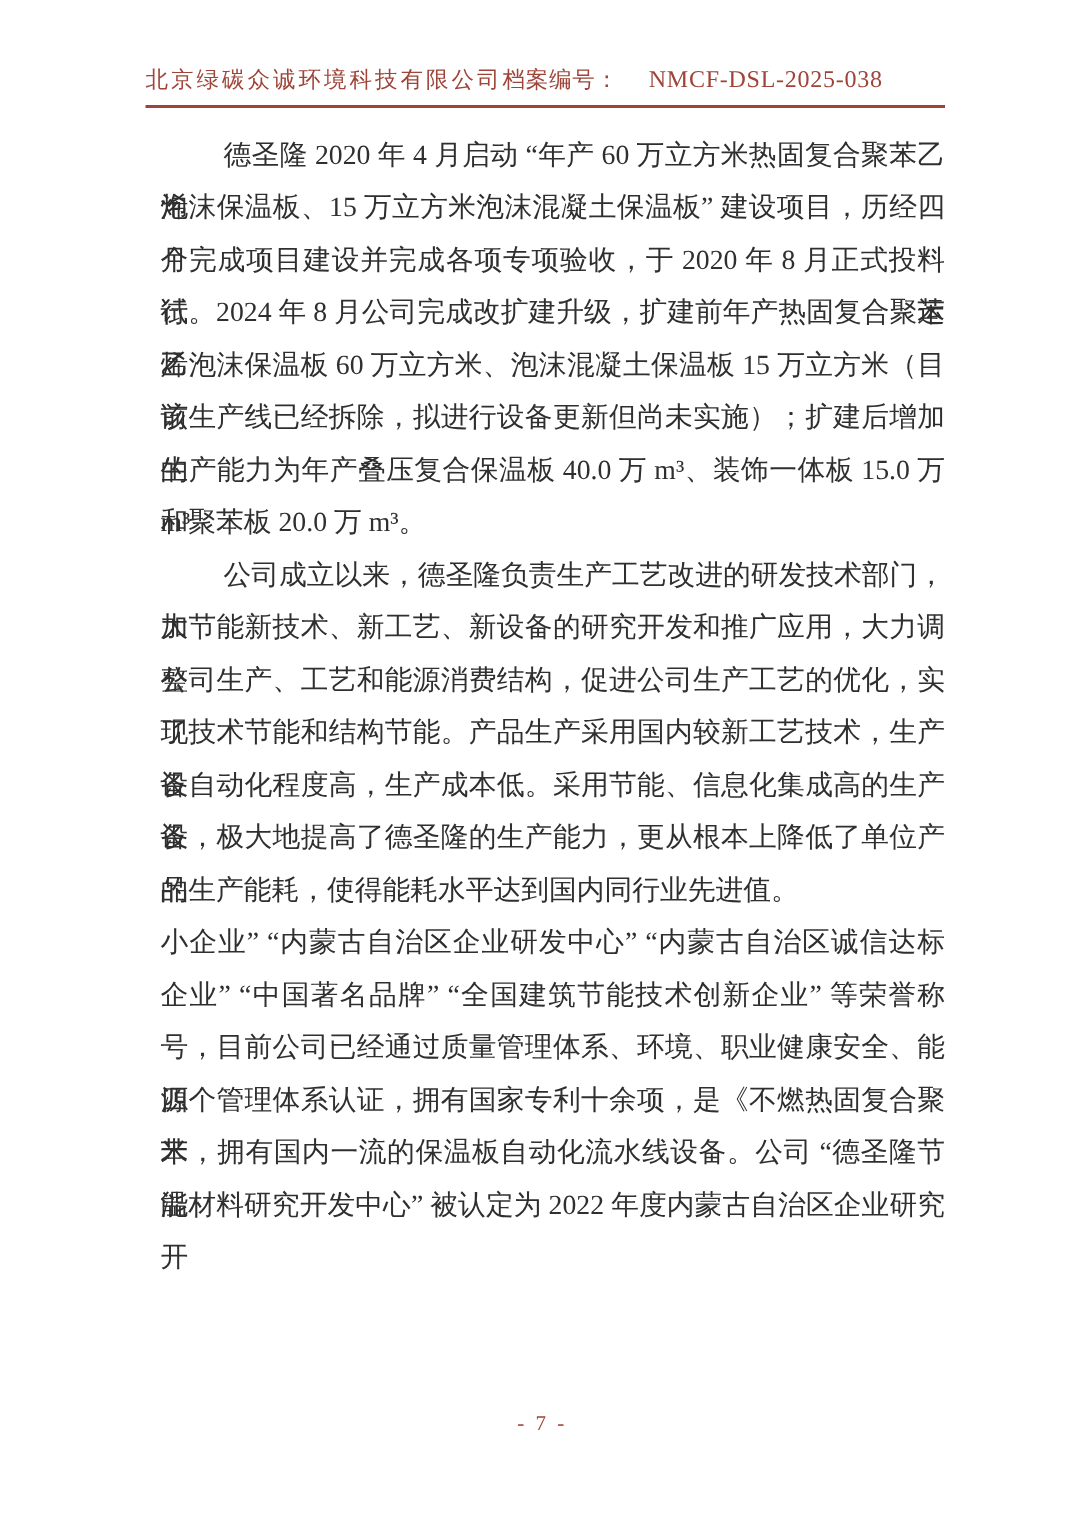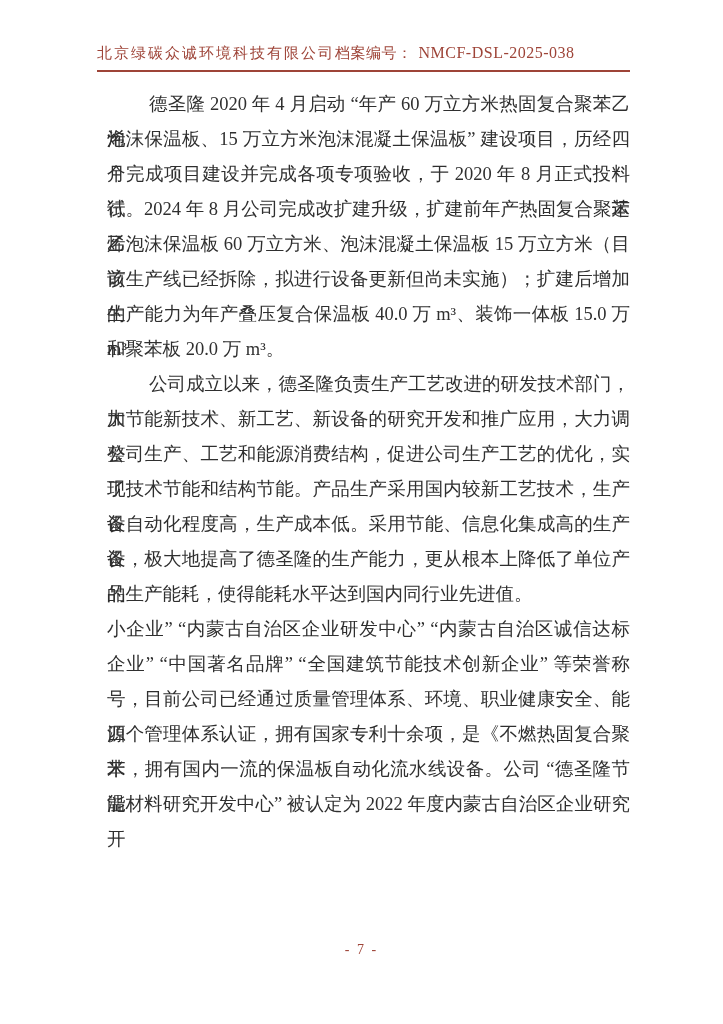--- a/index.html
+++ b/index.html
@@ -12,21 +12,21 @@
     overflow:hidden;
   }
   .header-row {
     position:absolute; left:97px; right:93px; top:44px;
     display:flex; align-items:baseline;
     color:var(--accent,#9e4438);
     font-size:15px;
   }
   .company-name { letter-spacing:2px; }
   .archive { font-size:15px; letter-spacing:0.5px; }
-  .archive .num { font-size:16px; letter-spacing:0.5px; margin-left:6px; }
+  .archive .num { font-size:16px; letter-spacing:0.5px; margin-left:20px; }
   .header-rule {
     position:absolute; left:97px; right:93px; top:70px;
     border-top:2px solid var(--accent,#9e4438);
   }
   .doc-body {
     position:absolute; left:97px; right:93px; top:87px;
     font-size:18.5px;
     color:var(--body-text,#2f2f2f);
   }
   .line {

